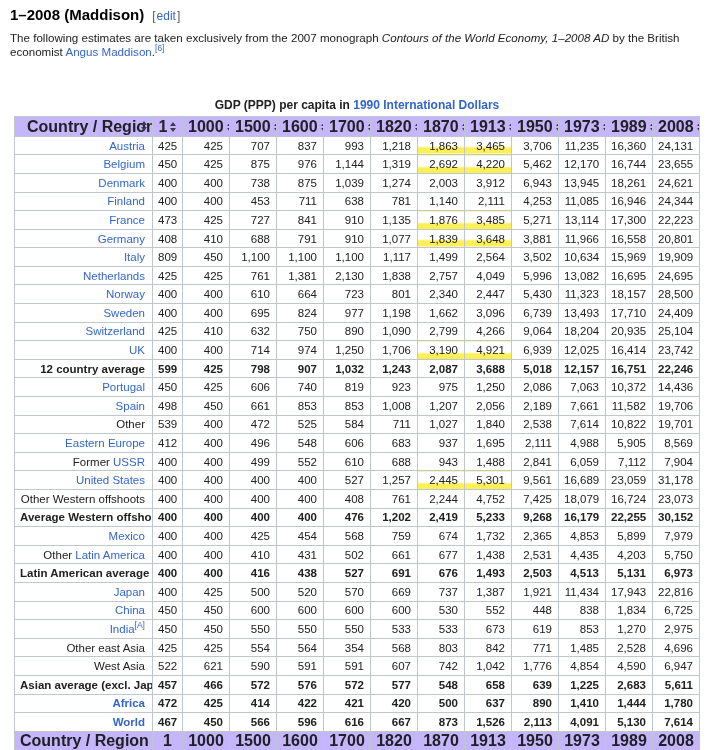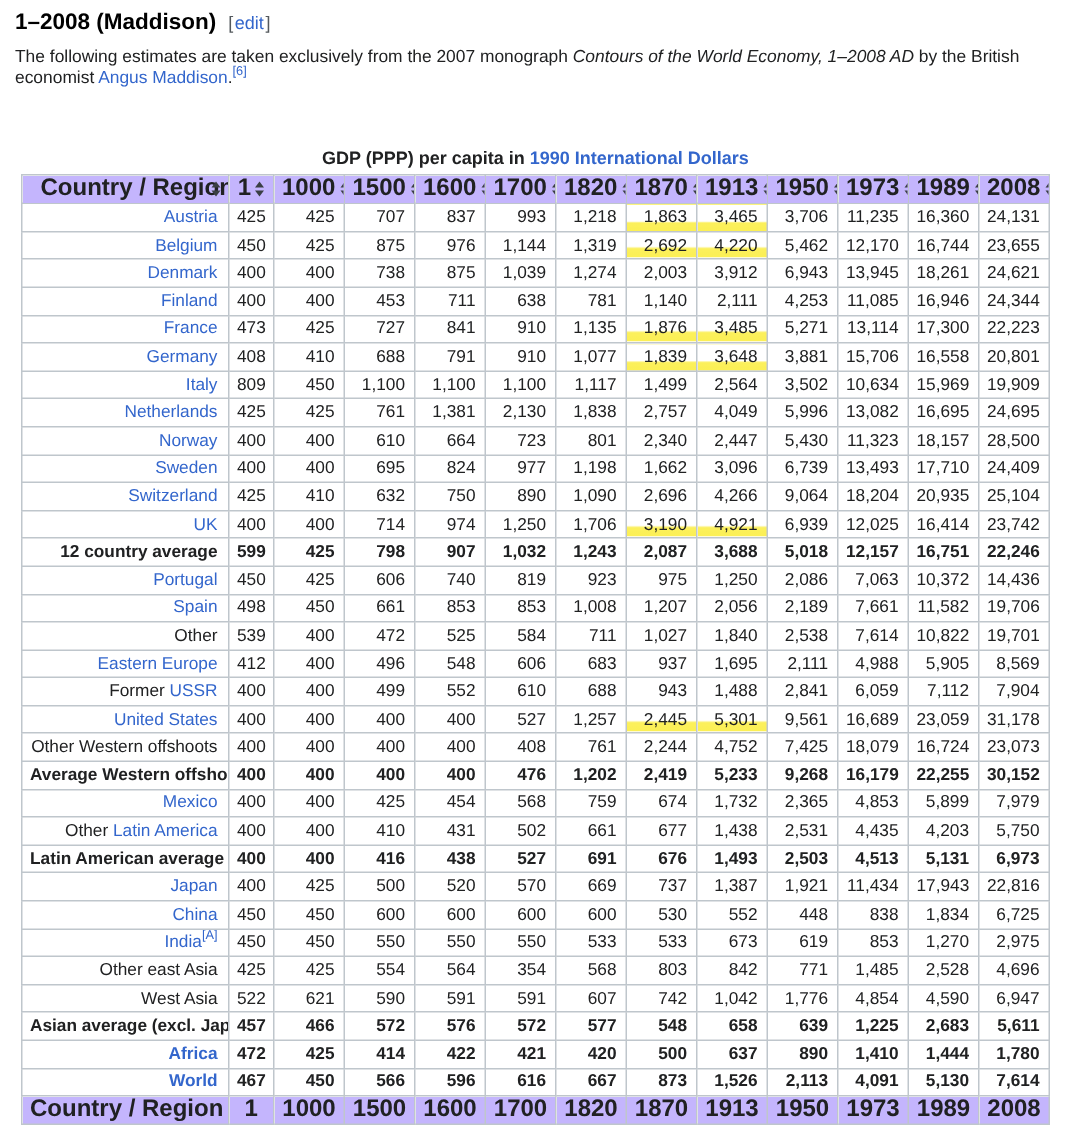--- a/index.html
+++ b/index.html
@@ -205,21 +205,21 @@
           <td class="country"><span class="link">Germany</span></td>
           <td class="num">408</td>
           <td class="num">410</td>
           <td class="num">688</td>
           <td class="num">791</td>
           <td class="num">910</td>
           <td class="num">1,077</td>
           <td class="num hl">1,839</td>
           <td class="num hl">3,648</td>
           <td class="num">3,881</td>
-          <td class="num">15,706</td>
+          <td class="num">11,966</td>
           <td class="num">16,558</td>
           <td class="num">20,801</td>
         </tr>
         <tr>
           <td class="country"><span class="link">Italy</span></td>
           <td class="num">809</td>
           <td class="num">450</td>
           <td class="num">1,100</td>
           <td class="num">1,100</td>
           <td class="num">1,100</td>
@@ -277,21 +277,21 @@
           <td class="num">24,409</td>
         </tr>
         <tr>
           <td class="country"><span class="link">Switzerland</span></td>
           <td class="num">425</td>
           <td class="num">410</td>
           <td class="num">632</td>
           <td class="num">750</td>
           <td class="num">890</td>
           <td class="num">1,090</td>
-          <td class="num">2,696</td>
+          <td class="num">2,799</td>
           <td class="num">4,266</td>
           <td class="num">9,064</td>
           <td class="num">18,204</td>
           <td class="num">20,935</td>
           <td class="num">25,104</td>
         </tr>
         <tr>
           <td class="country"><span class="link">UK</span></td>
           <td class="num">400</td>
           <td class="num">400</td>

